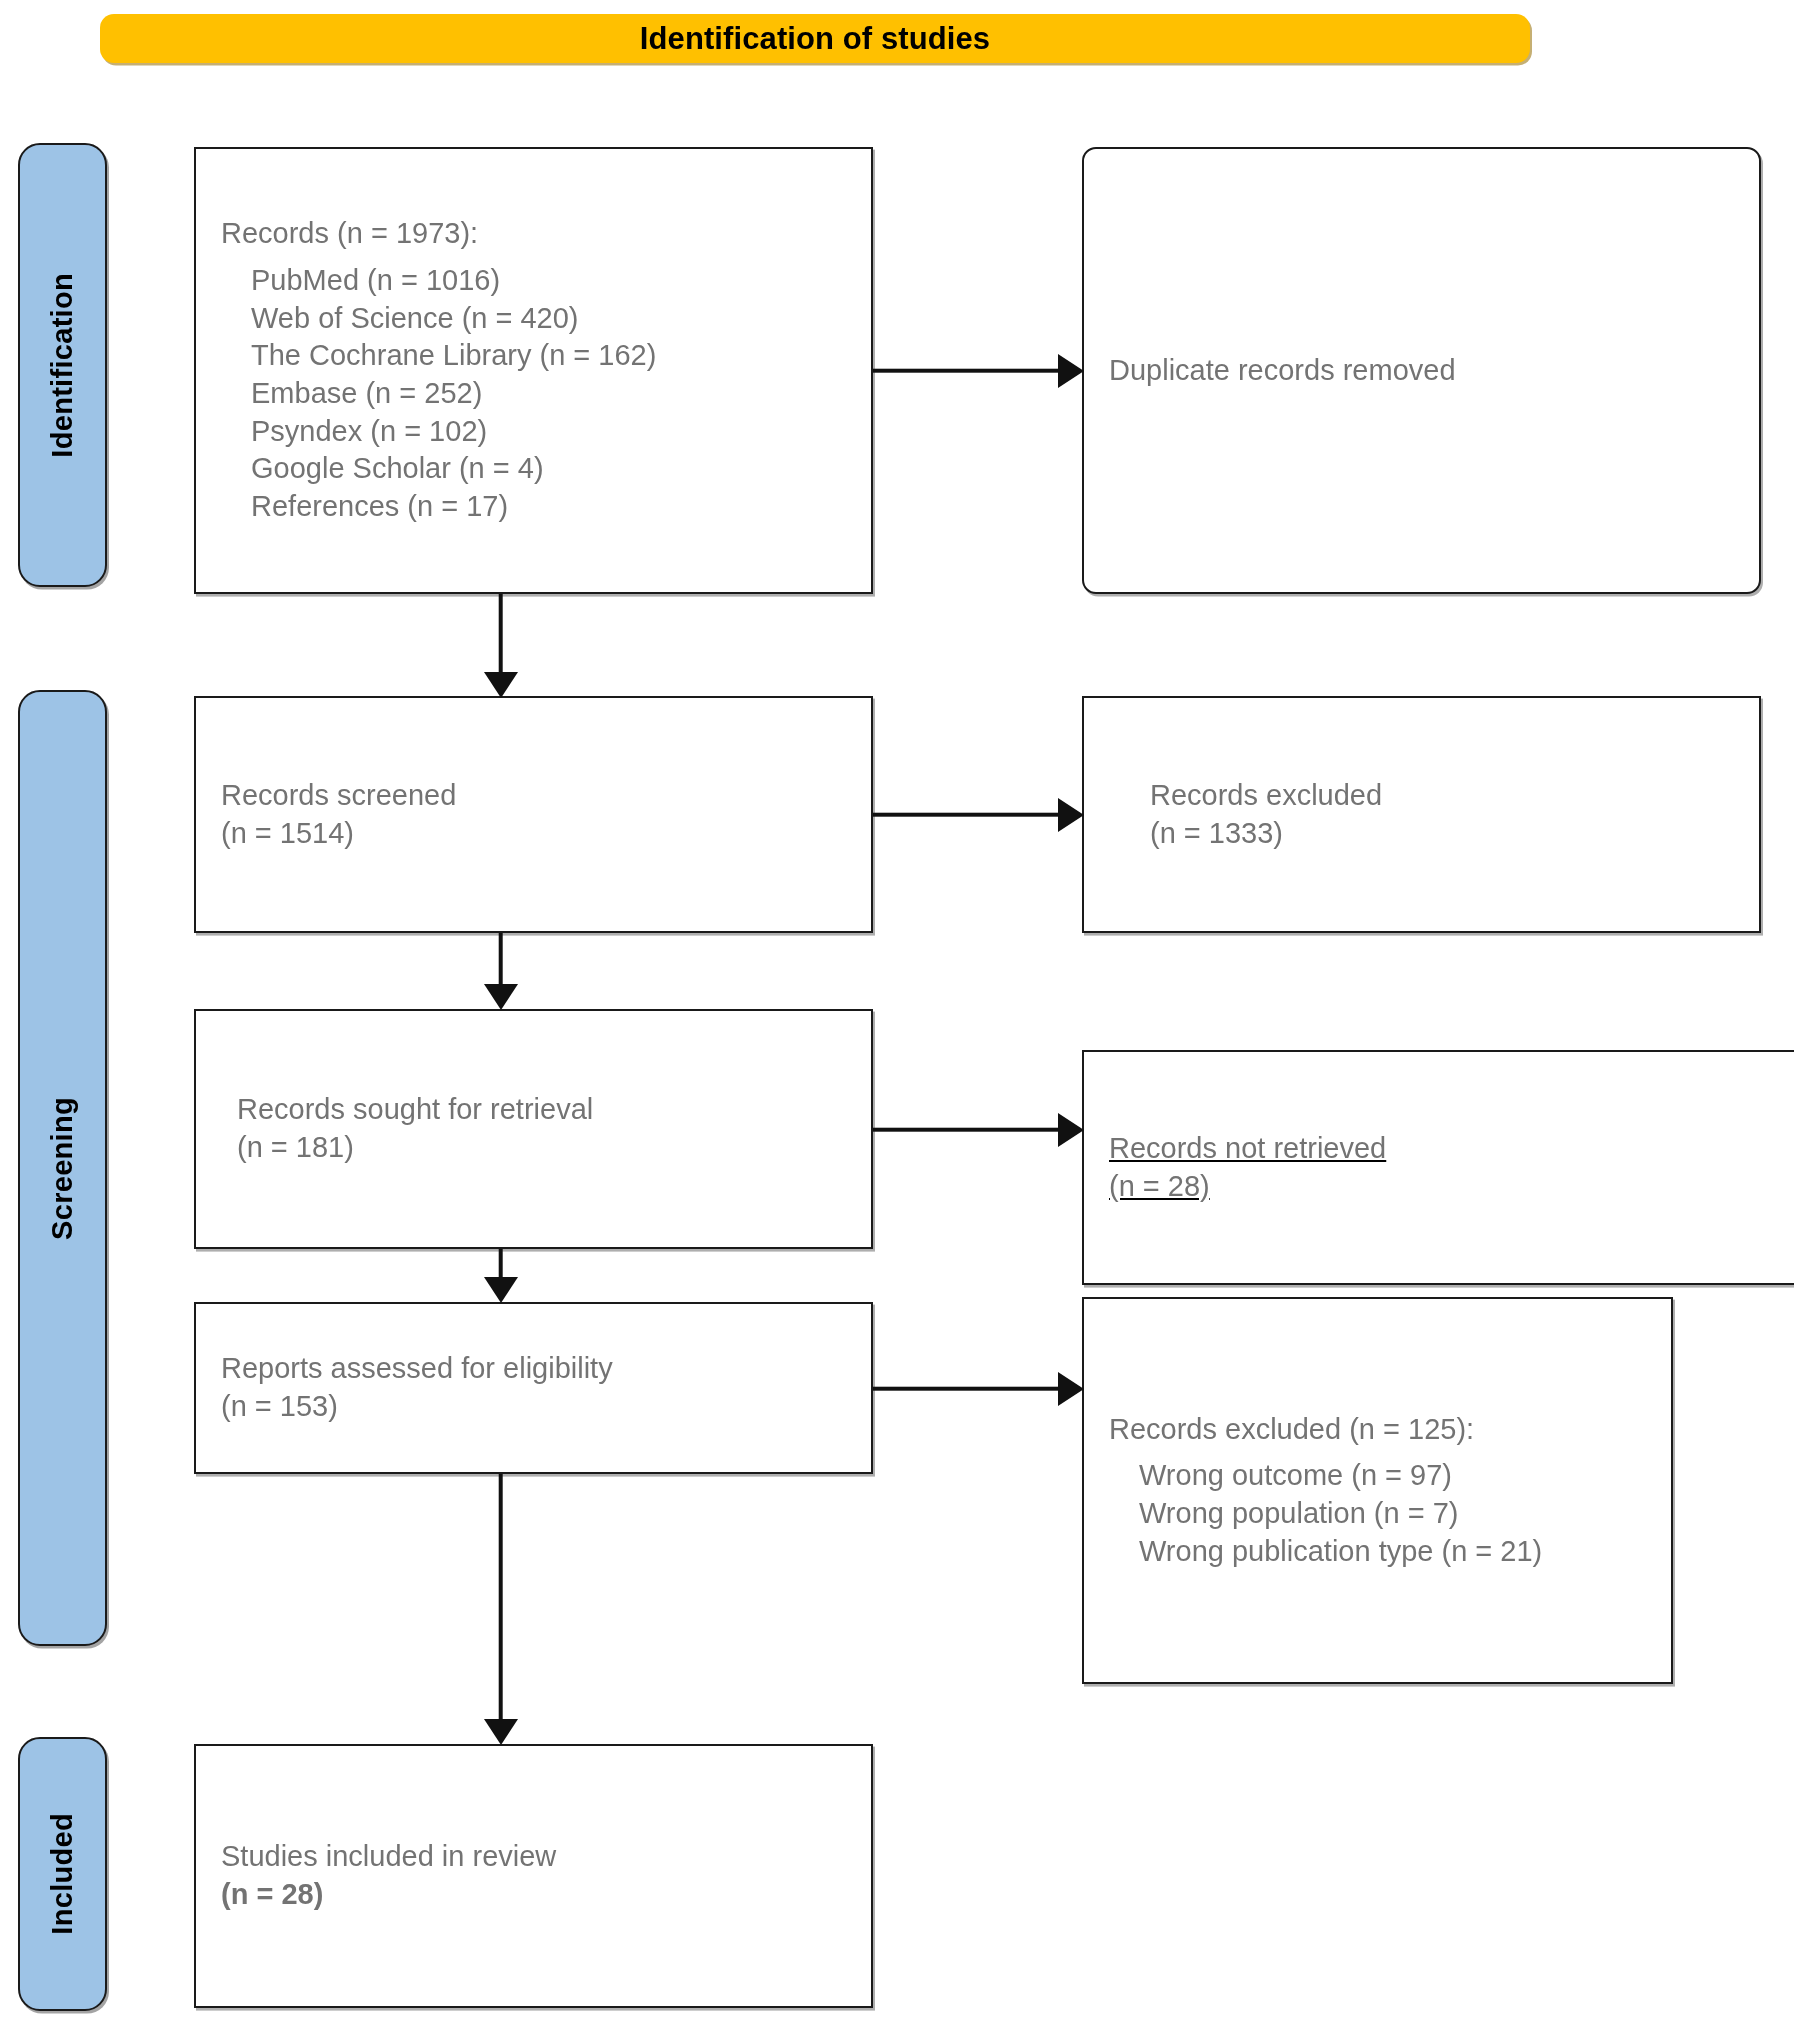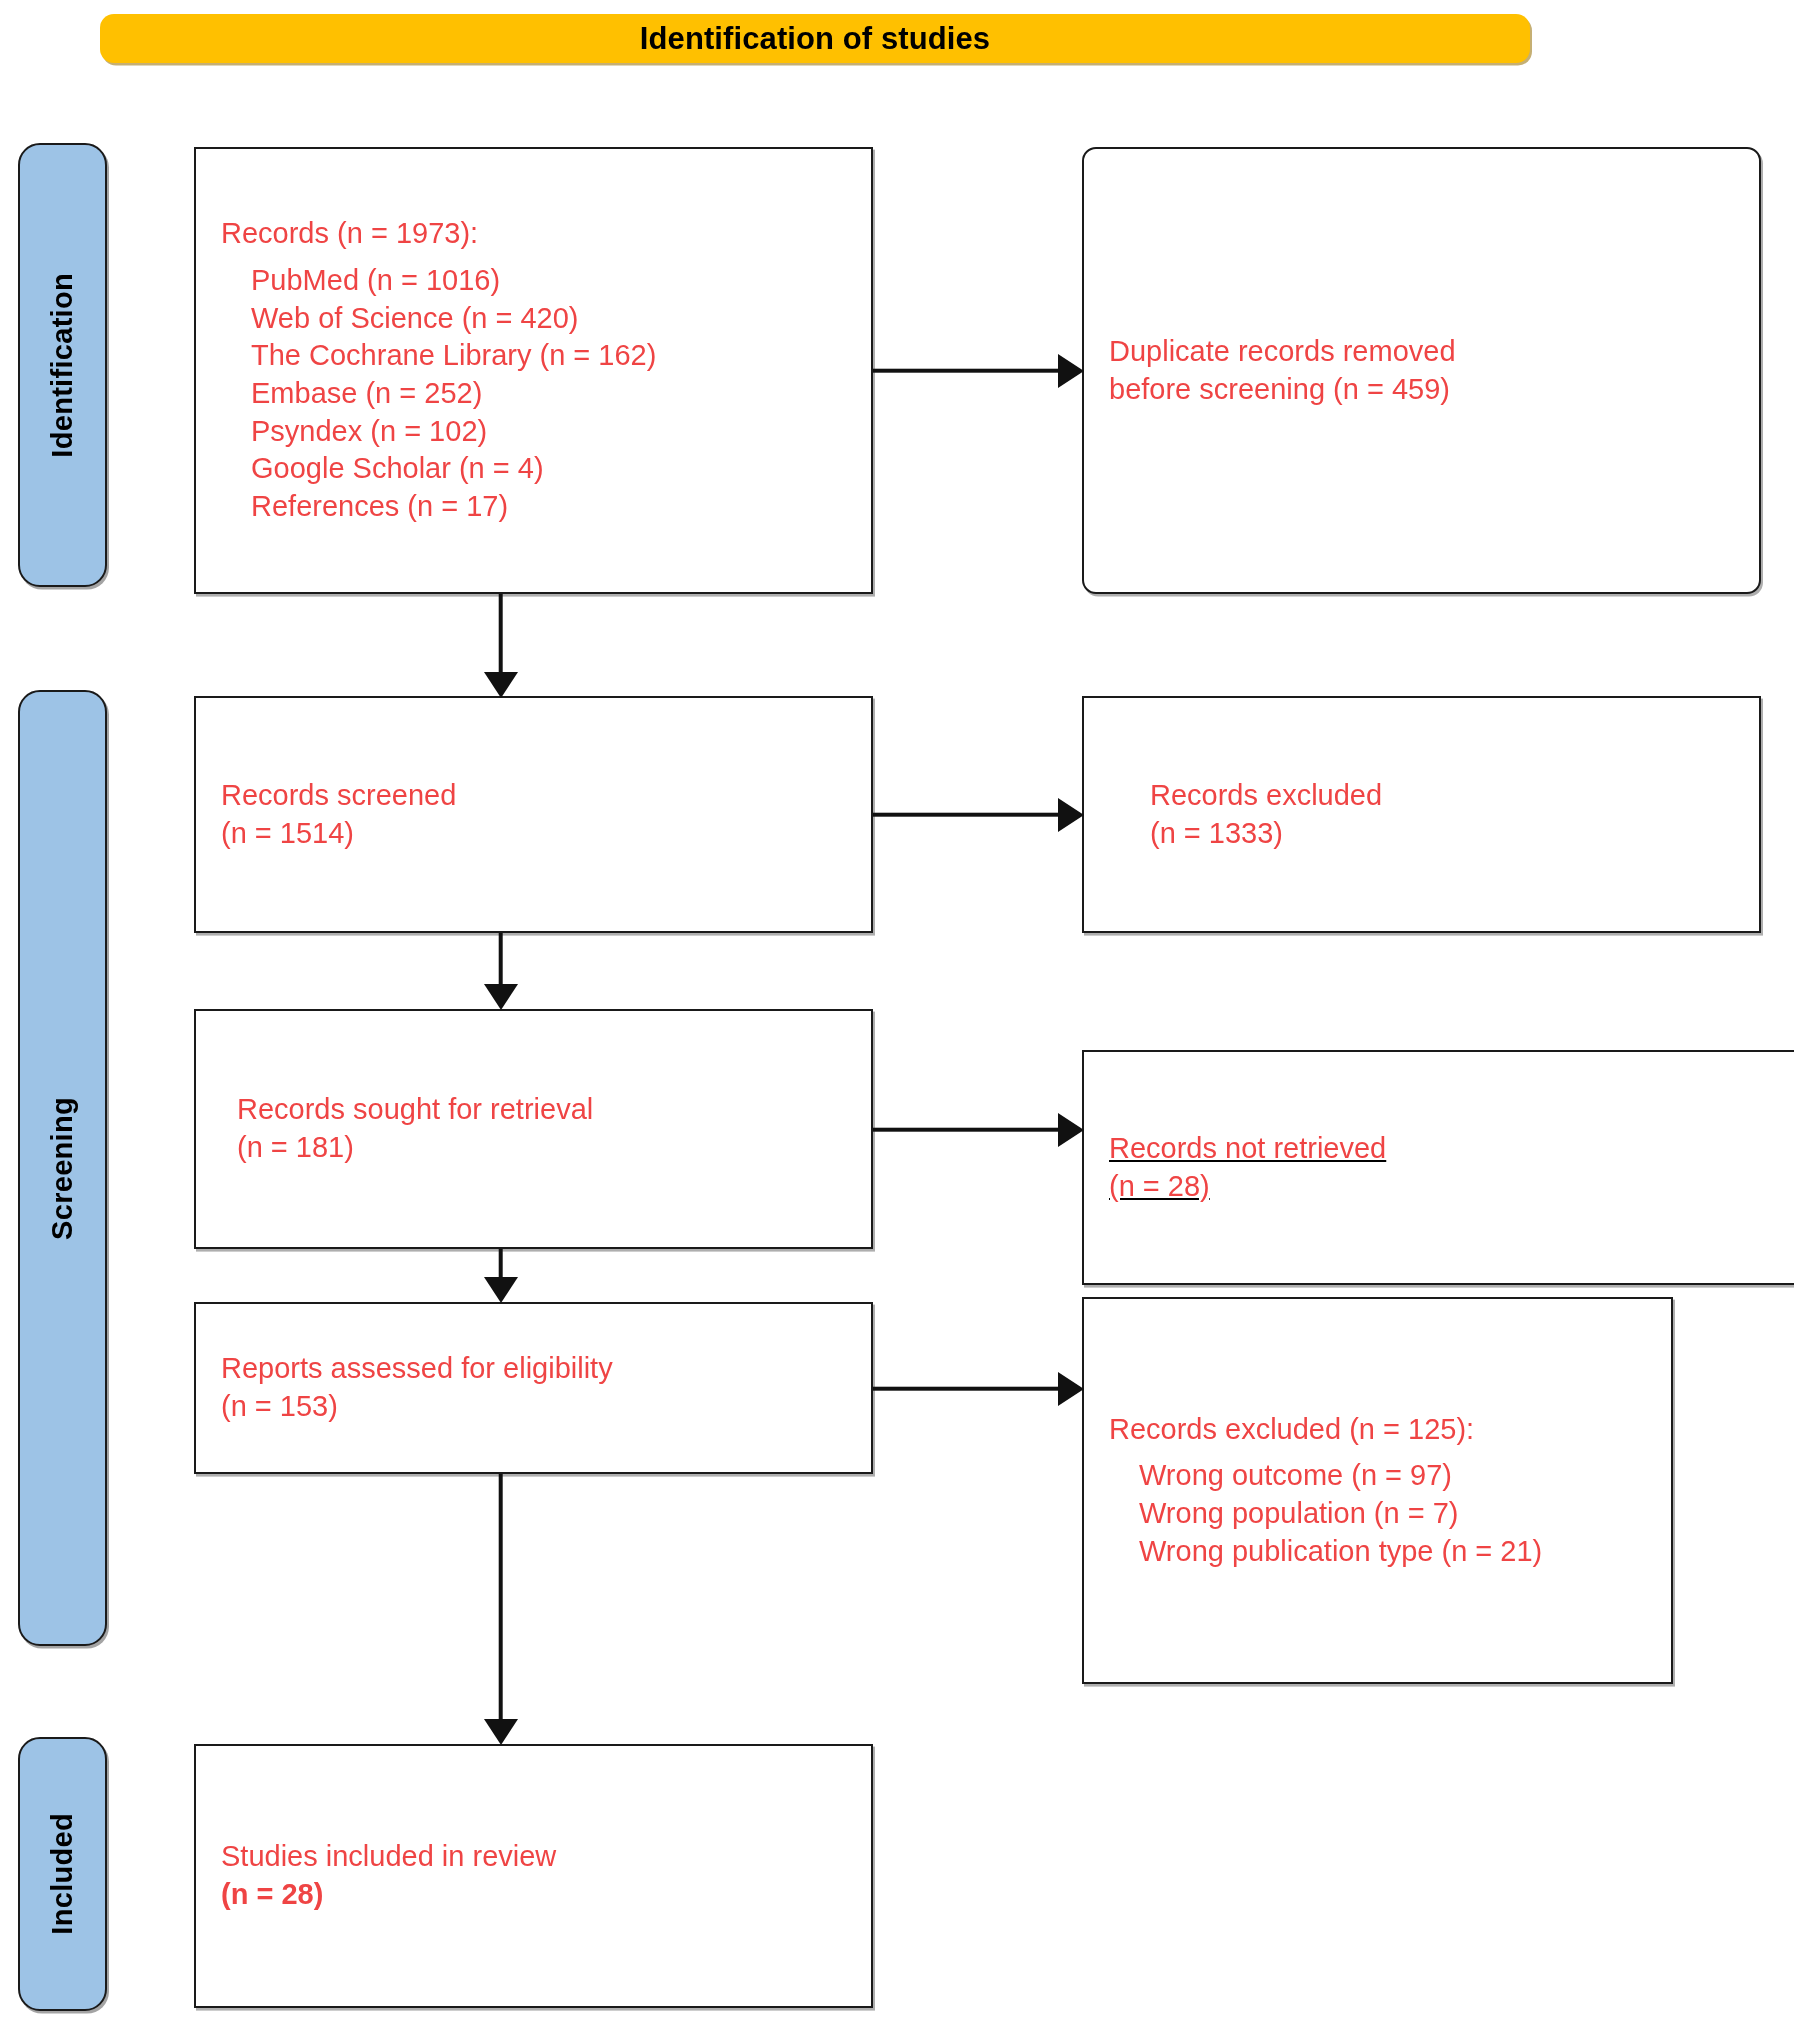--- a/index.html
+++ b/index.html
@@ -71,21 +71,21 @@
     box-shadow: 2px 2.6px 0 rgba(120,120,120,0.6);
     box-sizing: border-box;
     display: flex;
     flex-direction: column;
     justify-content: center;
   }
   .box-inner {
     padding: 0 25px;
     font-size: 29px;
     line-height: 1.30;
-    color: #ef4444;
+    color: #737373;
   }
   .box-line { white-space: nowrap; }
   .box-line.indent { padding-left: 30px; }
   .box-line.bold { font-weight: bold; }
   .box-line.spacer-top { margin-top: 9.2px; }
 
   
   #box-records        { left: 194px; top: 147px;  width: 679px; height: 447px; }
   #box-screened       { left: 194px; top: 696px; width: 679px; height: 237px; }
   #box-sought         { left: 194px; top: 1009px; width: 679px; height: 240px; padding-left: 16px; }
@@ -178,21 +178,20 @@
       <div class="box-line indent">Embase (n = 252)</div>
       <div class="box-line indent">Psyndex (n = 102)</div>
       <div class="box-line indent">Google Scholar (n = 4)</div>
       <div class="box-line indent">References (n = 17)</div>
     </div>
   </div>
 
   <div class="box" id="box-duplicates">
     <div class="box-inner">
       <div class="box-line">Duplicate records removed</div>
-      <div class="box-line">before screening (n = 459)</div>
     </div>
   </div>
 
   <div class="box" id="box-screened">
     <div class="box-inner">
       <div class="box-line">Records screened</div>
       <div class="box-line">(n = 1514)</div>
     </div>
   </div>
 

